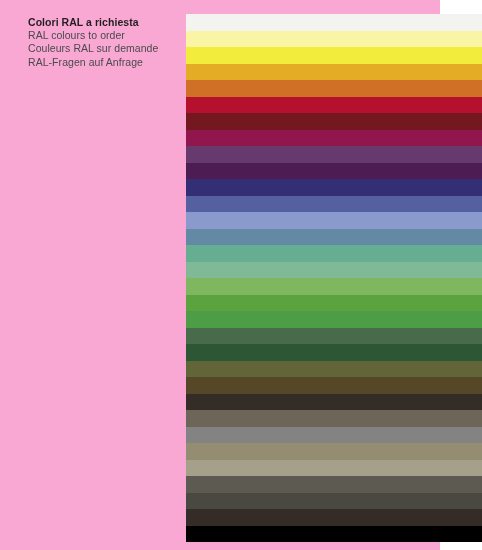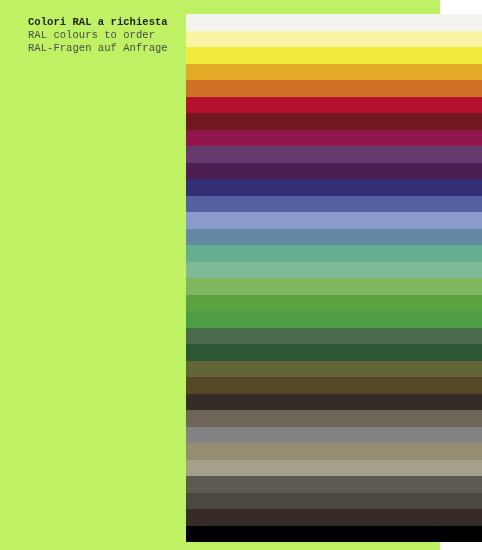--- a/index.html
+++ b/index.html
@@ -11,22 +11,21 @@
     width: 482px;
     height: 550px;
     font-family: "Liberation Sans", sans-serif;
     position: relative;
     overflow: hidden;
   }
   #page {
     position: relative;
     width: 440px;
     height: 550px;
-    background: #bef264;
-    font-family: Liberation Mono, monospace;
+    background: #f9a8d4;
   }
   
   #caption-block {
     position: absolute;
     left: 28px;
     top: 16px;
     width: 150px;
   }
   .caption-line {
     font-size: 10.5px;
@@ -59,20 +58,21 @@
   }
 </style>
 </head>
 <body>
 
 <div id="page">
 
   <div id="caption-block">
     <div class="caption-line primary">Colori RAL a richiesta</div>
     <div class="caption-line secondary">RAL colours to order</div>
+    <div class="caption-line secondary">Couleurs RAL sur demande</div>
     <div class="caption-line secondary">RAL-Fragen auf Anfrage</div>
   </div>
 
   <div id="swatch-column">
       <div class="swatch-band" style="background-color: rgb(243, 243, 239);"></div>
       <div class="swatch-band" style="background-color: rgb(250, 244, 165);"></div>
       <div class="swatch-band" style="background-color: rgb(242, 236, 60);"></div>
       <div class="swatch-band" style="background-color: rgb(227, 172, 36);"></div>
       <div class="swatch-band" style="background-color: rgb(208, 111, 38);"></div>
       <div class="swatch-band" style="background-color: rgb(181, 17, 47);"></div>

